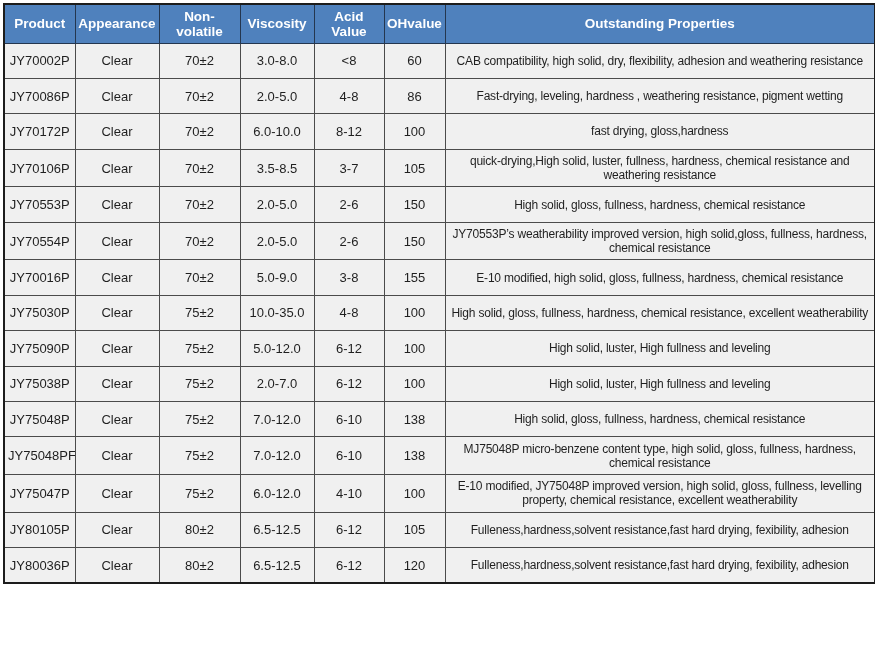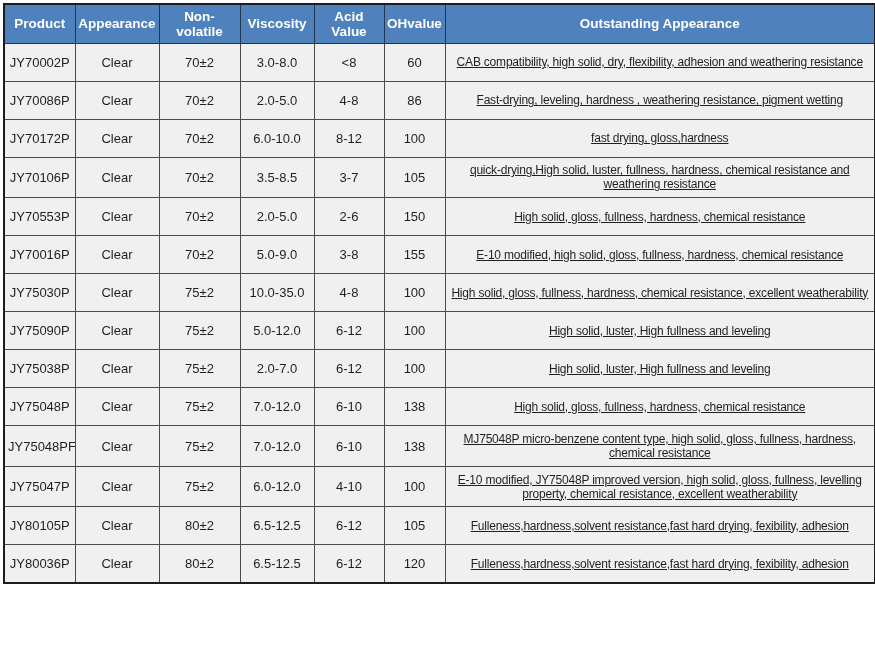--- a/index.html
+++ b/index.html
@@ -50,21 +50,20 @@
     overflow: hidden;
   }
   table.spec-table tbody tr {
     height: 31px;
   }
   table.spec-table td.col-properties {
     font-size: 12px;
     letter-spacing: -0.2px;
     line-height: 14px;
     padding: 2px 4px;
-    text-decoration: underline;
   }
   
   col.c-product     { width: 71px; }
   col.c-appearance  { width: 84px; }
   col.c-nonvolatile { width: 81px; }
   col.c-viscosity   { width: 74px; }
   col.c-acid        { width: 70px; }
   col.c-oh          { width: 61px; }
   col.c-properties  { width: 430px; }
 </style>
@@ -83,21 +82,21 @@
       <col class="c-properties">
     </colgroup>
     <thead>
       <tr>
           <th>Product</th>
           <th>Appearance</th>
           <th>Non-volatile</th>
           <th>Viscosity</th>
           <th>Acid Value</th>
           <th>OHvalue</th>
-          <th>Outstanding Appearance</th>
+          <th>Outstanding Properties</th>
         </tr>
     </thead>
     <tbody>
         <tr>
           <td class="col-product">JY70002P</td>
           <td class="col-appearance">Clear</td>
           <td class="col-non_volatile">70±2</td>
           <td class="col-viscosity">3.0-8.0</td>
           <td class="col-acid_value">&lt;8</td>
           <td class="col-oh_value">60</td>
@@ -131,20 +130,29 @@
           <td class="col-properties">quick-drying,High solid, luster, fullness, hardness, chemical resistance and  weathering resistance</td>
         </tr>
         <tr>
           <td class="col-product">JY70553P</td>
           <td class="col-appearance">Clear</td>
           <td class="col-non_volatile">70±2</td>
           <td class="col-viscosity">2.0-5.0</td>
           <td class="col-acid_value">2-6</td>
           <td class="col-oh_value">150</td>
           <td class="col-properties">High solid, gloss, fullness, hardness, chemical resistance</td>
+        </tr>
+        <tr>
+          <td class="col-product">JY70554P</td>
+          <td class="col-appearance">Clear</td>
+          <td class="col-non_volatile">70±2</td>
+          <td class="col-viscosity">2.0-5.0</td>
+          <td class="col-acid_value">2-6</td>
+          <td class="col-oh_value">150</td>
+          <td class="col-properties">JY70553P’s weatherability improved version,  high solid,gloss, fullness, hardness, chemical resistance</td>
         </tr>
         <tr>
           <td class="col-product">JY70016P</td>
           <td class="col-appearance">Clear</td>
           <td class="col-non_volatile">70±2</td>
           <td class="col-viscosity">5.0-9.0</td>
           <td class="col-acid_value">3-8</td>
           <td class="col-oh_value">155</td>
           <td class="col-properties">E-10 modified, high solid, gloss, fullness, hardness, chemical resistance</td>
         </tr>

